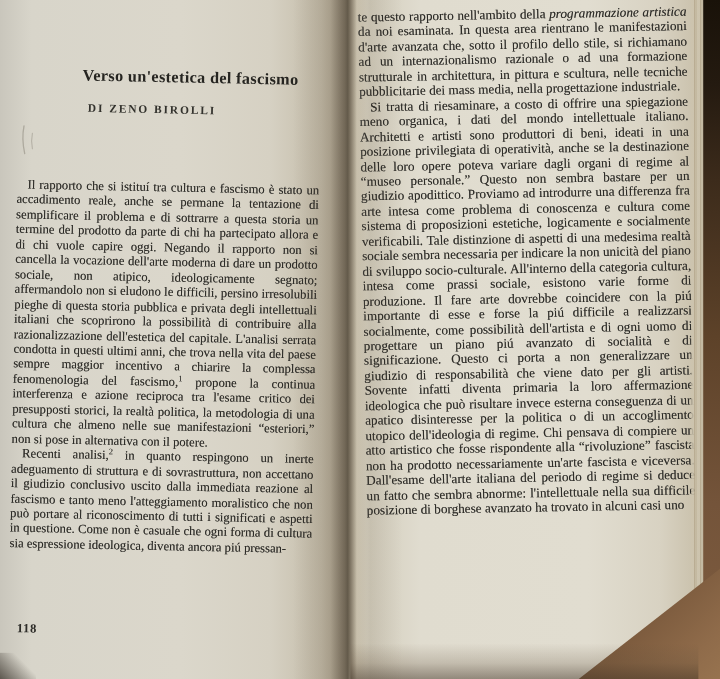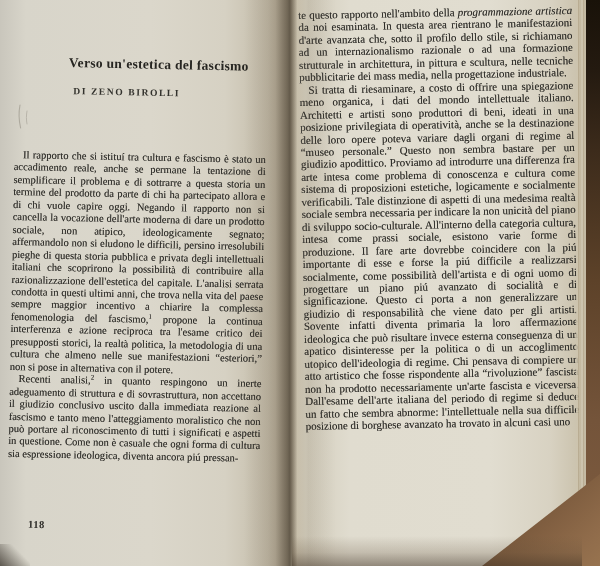--- a/index.html
+++ b/index.html
@@ -74,21 +74,21 @@
   sup.fn { font-size:7px; line-height:0; vertical-align:4px; }
   .it { font-style:italic; }
   
   .right-content {
     position:absolute; left:298px; top:9px; width:274px;
     transform:rotate(-1.05deg); transform-origin:top left;
   }
   .right-content .body-copy { font-size:11px; line-height:12.45px; }
   
   .pagenum { position:absolute; font-size:10.5px; font-weight:bold; letter-spacing:0.6px; color:#2d2c28; }
-  .pagenum-left  { left:28px;  top:519px; transform:rotate(1deg); }
+  .pagenum-left  { left:14px;  top:519px; transform:rotate(1deg); }
   .pagenum-right { left:537px; top:527px; transform:rotate(-1.5deg); }
   
   .pencil-mark { position:absolute; left:16px; top:102px; opacity:0.45; }
 </style>
 </head>
 <body>
 
 <div class="photo">
 
   <div class="page-left"></div>

